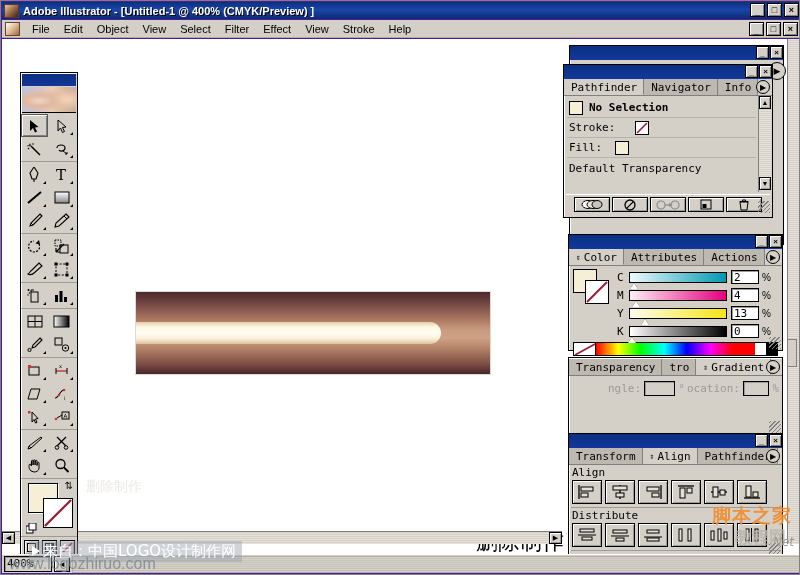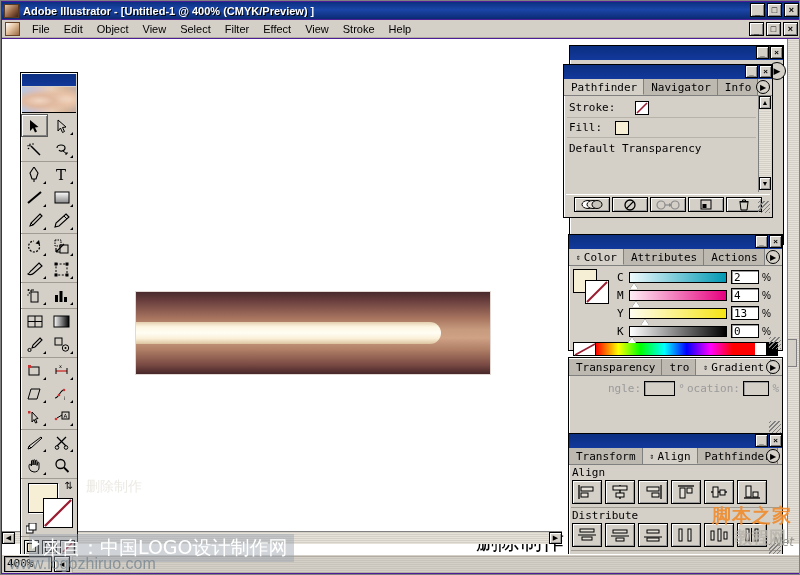--- a/index.html
+++ b/index.html
@@ -469,21 +469,21 @@
 
   
   .watermark {
     position: absolute;
     pointer-events: none;
     font-family: "DejaVu Sans", sans-serif;
     white-space: nowrap;
   }
   #wm-bottom {
     left: 28px; bottom: 12px;
-    font-size: 19px;
+    font-size: 15px;
     color: #ffffff;
     background: rgba(150,160,170,0.45);
     padding: 1px 6px 1px 14px;
   }
   #wm-bottom::before {
     content: "";
     position: absolute; left: 3px; top: 5px;
     width: 0; height: 0;
     border-left: 8px solid #fff;
     border-top: 5px solid transparent;
@@ -904,20 +904,24 @@
           <div class="winbtn closebtn">×</div>
         </div>
       </div>
       <div class="tabstrip">
         <div class="ptab active">Pathfinder</div>
         <div class="ptab">Navigator</div>
         <div class="ptab">Info</div>
         <div class="tab-arrow">▶</div>
       </div>
       <div class="pal-body" style="padding-right:16px;">
+        <div class="ap-row head">
+          <div class="swatchbox"></div>
+          <span>No Selection</span>
+        </div>
         <div class="ap-row">
           <span style="margin-right:20px;">Stroke:</span>
           <div class="swatchbox white" style="margin:0; position:relative;">
             <svg width="12" height="12" viewBox="0 0 12 12" style="position:absolute;left:0;top:0;">
                 <line x1="1" y1="11" x2="11" y2="1" stroke="#9b1b30" stroke-width="1.6"></line>
               </svg>
           </div>
         </div>
         <div class="ap-row">
           <span style="margin-right:13px;">Fill:</span>

